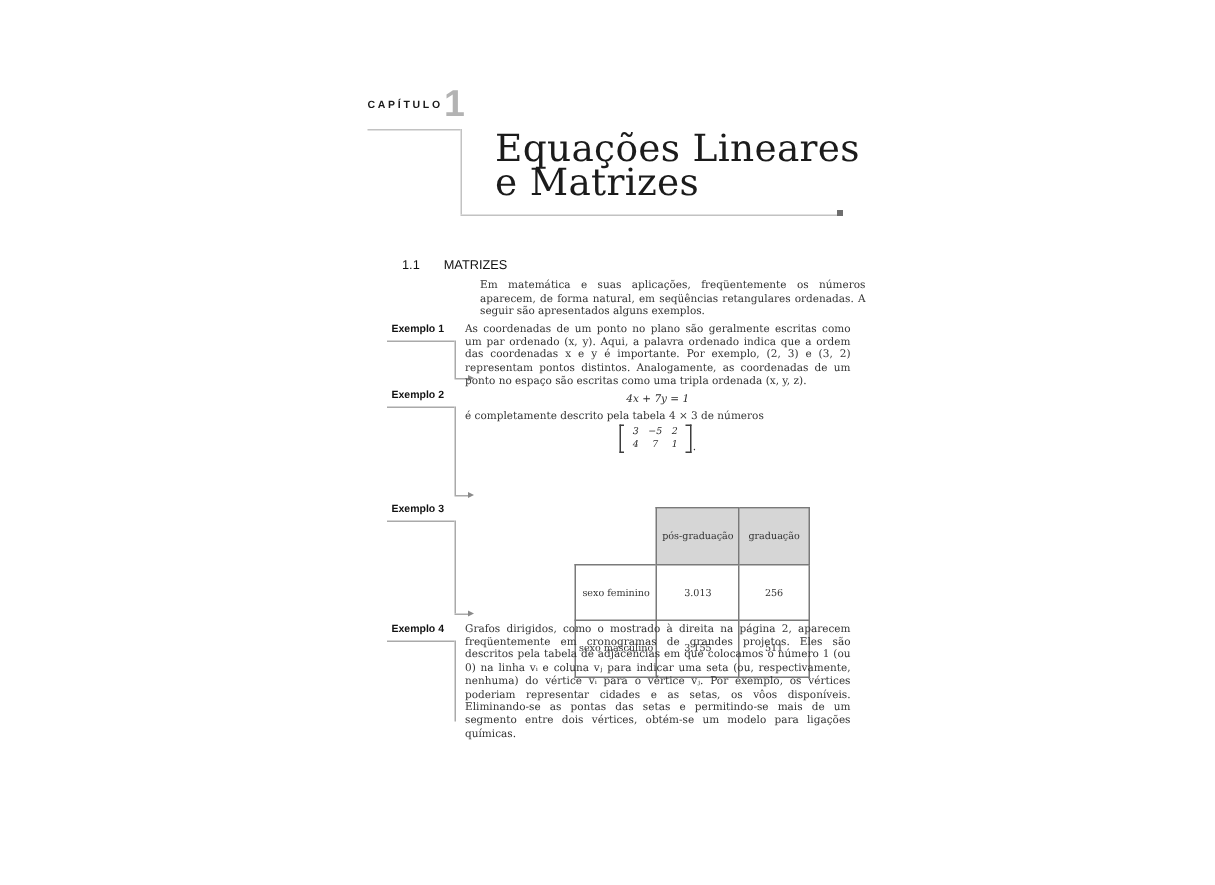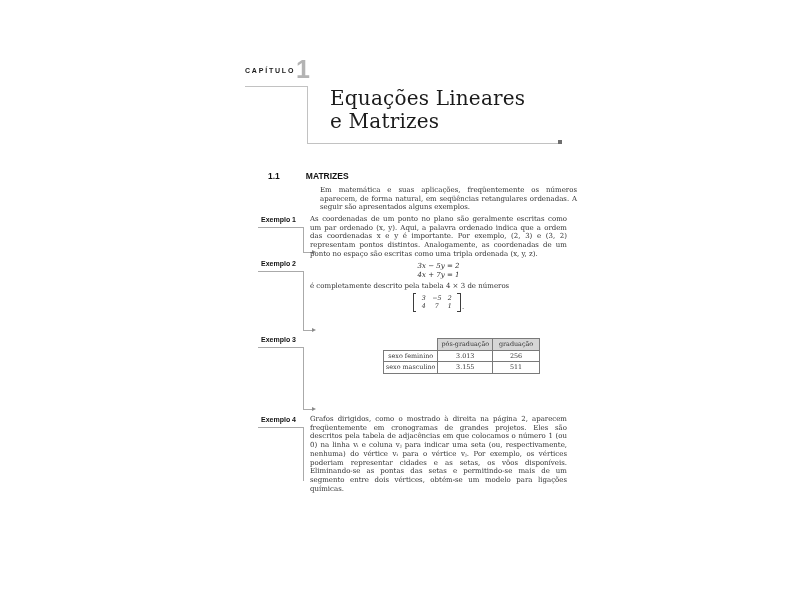--- a/index.html
+++ b/index.html
@@ -9,27 +9,27 @@
     -webkit-font-smoothing:antialiased;
   }
   .canvas { position:relative; width:810px; height:590px; background:#fff; }
   .abs { position:absolute; }
 
   
   .cap-label { font-family:"Liberation Sans",sans-serif; font-weight:bold;
                font-size:7px; letter-spacing:1.8px; color:#1a1a1a; }
   .cap-num   { font-family:"Liberation Sans",sans-serif; font-weight:bold;
                font-size:25px; color:#b3b3b3; line-height:25px; }
-  .book-title{ font-size:20px; line-height:23px; color:#1b1b1b; letter-spacing:0.2px; }
+  .book-title{ font-size:25px; line-height:23px; color:#1b1b1b; letter-spacing:0.2px; }
   .rule { background:#c2c2c2; }
   .dot  { background:#6e6e6e; }
 
   
-  .sec-head { font-family:"Liberation Sans",sans-serif; font-weight:bold;
-              font-size:8.5px; color:#111; display:flex; gap:26px; }
+  .sec-head { font-family:"Liberation Sans",sans-serif; font-weight:normal;
+              font-size:8.5px; color:#111; display:flex; gap:16px; }
 
   
   .body-text { font-size:7px; line-height:8.7px; text-align:justify;
                color:#333; }
   .single { text-align:left; }
 
   
   .ex-label { font-family:"Liberation Sans",sans-serif; font-weight:bold;
               font-size:7px; color:#111; white-space:nowrap; }
   .br-h { height:1px; background:#aaa; }
@@ -48,21 +48,21 @@
   .mb-r { width:2.5px; border:1px solid #3d3d3d; border-left:none; }
   .m-grid { display:grid; grid-template-columns:repeat(3,13px);
             font-size:6.3px; line-height:8.5px; text-align:center;
             padding:1px 1px; font-style:italic; color:#2b2b2b; }
   .m-suffix { font-size:7px; margin-left:1px; }
 
   
   .stats-table { border-collapse:collapse; font-size:6.4px; color:#333;
                  margin:3px 0 4px 73px; }
   .stats-table td { border:1px solid #7a7a7a; text-align:center;
-                    padding:1px 3px; height:8px; min-width:40px; }
+                    padding:14px 3px; height:8px; min-width:40px; }
   .stats-table td.corner { border:none; }
   .stats-table td.hdr { background:#d6d6d6; }
   .stats-table td.rowlab { padding:1px 2px; }
 </style>
 </head>
 <body>
 
 <div class="canvas">
 
   <div class="abs cap-label" style="left:245px; top:67px">CAPÍTULO</div>
@@ -93,21 +93,20 @@
   <div class="abs body-text" style="left:310px; top:215px; width:257px">As coordenadas de um ponto no plano são geralmente escritas como um par ordenado (x, y). Aqui, a palavra ordenado indica que a ordem das coordenadas x e y é importante. Por exemplo, (2, 3) e (3, 2) representam pontos distintos. Analogamente, as coordenadas de um ponto no espaço são escritas como uma tripla ordenada (x, y, z).</div>
 
   <div class="abs ex-label" style="left:261px; top:260px">Exemplo 2</div>
   <div class="abs br-h" style="left:258px; top:271px; width:45px"></div>
   <div class="abs br-v" style="left:303px; top:271px; height:59px"></div>
   <div class="abs br-h" style="left:303px; top:330px; width:9px"></div>
   <div class="abs arrow" style="left:312px; top:328px"></div>
 
   <div class="abs body-text" style="left:310px; top:259px; width:257px">
     <div class="eq-block">
-      <div>3x − 5y = 2</div>
       <div>4x + 7y = 1</div>
     </div>
     <div class="single mid-line">é completamente descrito pela tabela 4 × 3 de números</div>
     <div class="matrix-row">
       <span class="matrix">
         <span class="mb-l"></span>
         <span class="m-grid">
           <span>3</span>
           <span>−5</span>
           <span>2</span>

